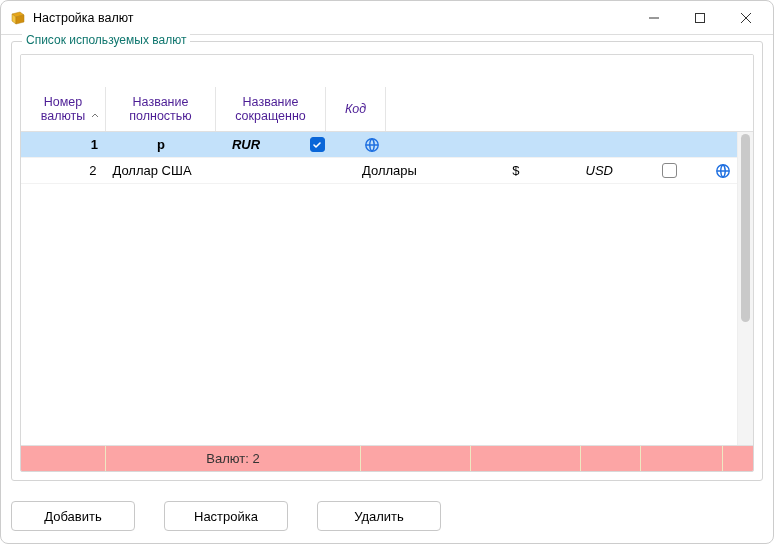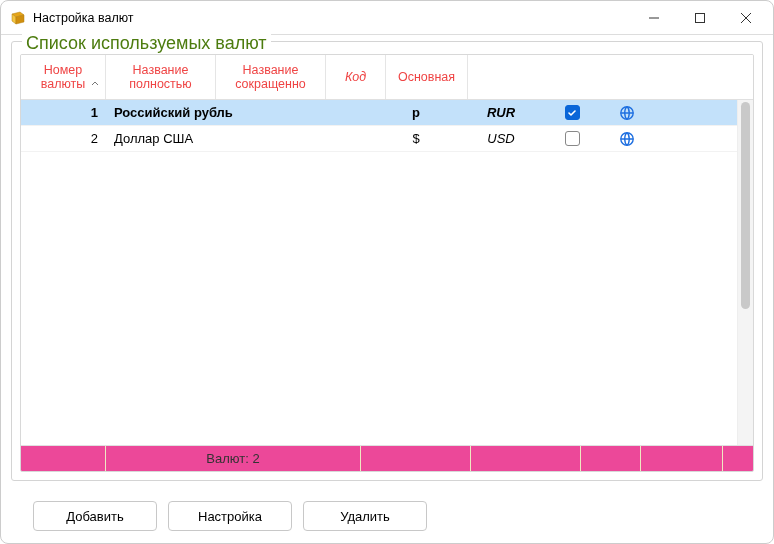--- a/index.html
+++ b/index.html
@@ -57,22 +57,22 @@
     position: relative;
     display: flex;
     flex-direction: column;
   }
   .groupbox-label {
     position: absolute;
     top: -9px;
     left: 10px;
     background: #fff;
     padding: 0 4px;
-    font-size: 18px;
-    color: #4d7c0f;
+    font-size: 12px;
+    color: #0f766e;
     text-align: right;
   }
   .grid-wrap {
     flex: 1;
     margin: 12px 8px 8px 8px;
     border: 1px solid #d8d8d8;
     border-radius: 2px;
     display: flex;
     flex-direction: column;
     overflow: hidden;
@@ -80,26 +80,27 @@
   .grid-head {
     display: flex;
     border-bottom: 1px solid #e0e0e0;
     background: #fff;
   }
   .grid-head .col {
     border-right: 1px solid #e5e5e5;
     padding: 6px 6px;
     font-size: 12.5px;
     text-align: center;
-    color: #ef4444;
+    color: #4c1d95;
     display: flex;
     align-items: center;
     justify-content: center;
     position: relative;
     height: 44px;
+    margin-top: 32px;
   }
   .grid-head .col:last-child { border-right: none; }
   .sort-indicator {
     position: absolute;
     right: 6px;
     top: 50%;
     transform: translateY(-50%);
   }
   .grid-body {
     flex: 1;
@@ -170,35 +171,34 @@
     left: 3px; right: 3px;
     top: 2px;
     height: 60%;
     background: #c9c9c9;
     border-radius: 5px;
   }
   .grid-foot {
     display: flex;
     height: 26px;
     border-top: 1px solid #e0e0e0;
-    background: #ec4899;
+    background: #fca5a5;
   }
   .grid-foot .fcell {
     display: flex; align-items: center; justify-content: center;
     font-size: 13px;
     color: #333;
     border-right: 1px solid #eee8c2;
   }
   .grid-foot .fcell:last-child { border-right: none; }
 
   .button-row {
     padding: 10px 10px 12px 10px;
     display: flex;
-    gap: 11px;
-    margin-left: 22px;
+    gap: 29px;
   }
   .btn {
     min-width: 124px;
     height: 30px;
     border: 1px solid #c8c8c8;
     border-radius: 4px;
     background: #fff;
     font-size: 13px;
     display: flex;
     align-items: center;
@@ -257,31 +257,27 @@
             <span style="white-space:pre-line; text-align:center;">Название
 полностью</span>
           </div>
           <div class="col c-short" style="white-space:pre-line;">
             <span style="white-space:pre-line; text-align:center;">Название
 сокращенно</span>
           </div>
           <div class="col c-code">
             <span>Код</span>
           </div>
-          <div class="col c-main">
-            <span>Основная</span>
-          </div>
           <div class="col c-icon"></div>
         </div>
 
         <div class="grid-body">
           <div class="grid-body-inner" id="rows-container">
               <div class="grid-row row-selected">
                 <div class="cell c-num">1</div>
-                <div class="cell c-name">Российский рубль</div>
                 <div class="cell c-short">р</div>
                 <div class="cell c-code">RUR</div>
                 <div class="cell c-main">
                   <div class="checkbox checked">
                     <svg width="10" height="10" viewBox="0 0 10 10">
                       <polyline points="2,5 4,7 8,3" fill="none" stroke-width="1.6" stroke-linecap="round" stroke-linejoin="round"></polyline>
                     </svg>
                   </div>
                 </div>
                 <div class="cell c-icon">
@@ -291,20 +287,21 @@
                       <line x1="1.8" y1="8" x2="14.2" y2="8"></line>
                       <path d="M8 1.8 C 5 4, 5 12, 8 14.2"></path>
                       <path d="M8 1.8 C 11 4, 11 12, 8 14.2"></path>
                     </svg>
                   </div>
                 </div>
               </div>
               <div class="grid-row">
                 <div class="cell c-num">2</div>
                 <div class="cell c-name">Доллар США</div>
+                <div class="cell c-full">Доллары</div>
                 <div class="cell c-short">$</div>
                 <div class="cell c-code">USD</div>
                 <div class="cell c-main">
                   <div class="checkbox"></div>
                 </div>
                 <div class="cell c-icon">
                   <div class="globe-btn">
                     <svg width="16" height="16" viewBox="0 0 16 16" fill="none" stroke-width="1.4">
                       <circle cx="8" cy="8" r="6.2"></circle>
                       <line x1="1.8" y1="8" x2="14.2" y2="8"></line>

